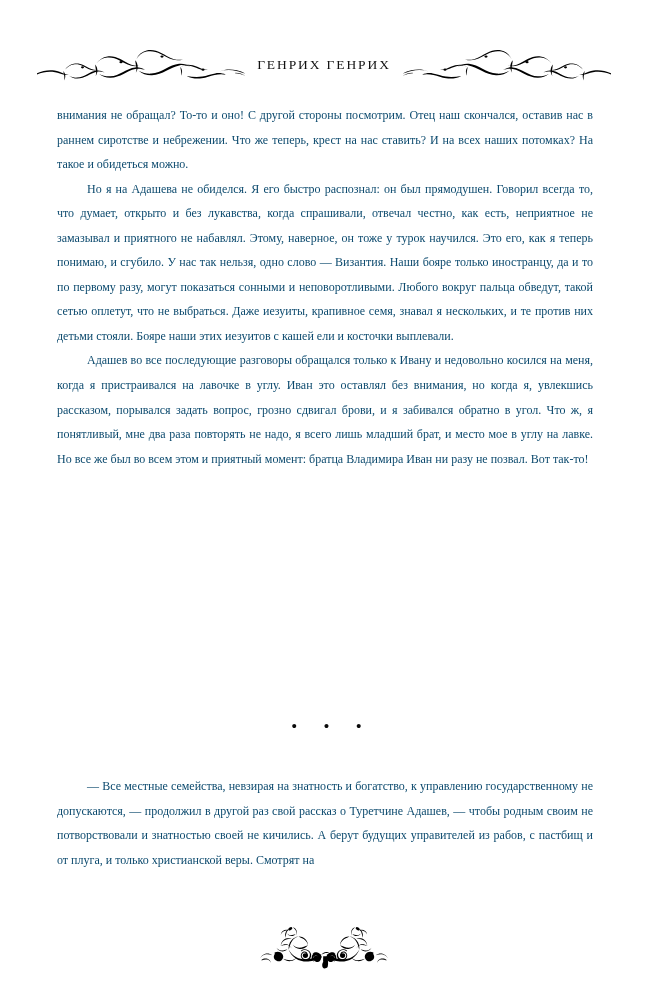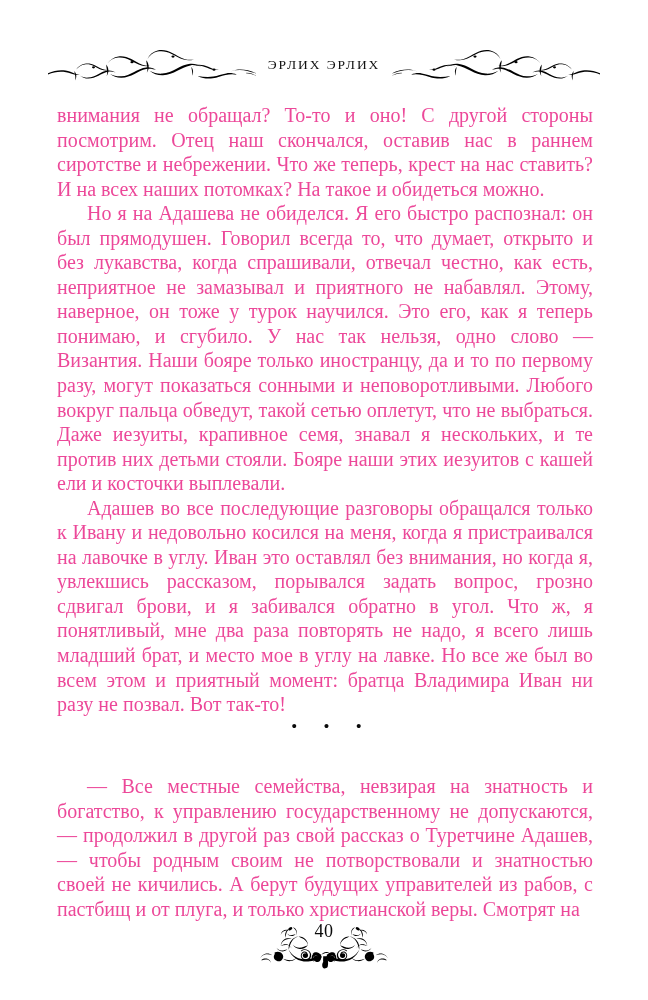--- a/index.html
+++ b/index.html
@@ -56,27 +56,27 @@
 
   
   .textblock {
     position: absolute;
     left: 57px;
     top: 103px;
     width: 536px;
   }
   .para {
     margin: 0;
-    font-size: 20px;
+    font-size: 12px;
     line-height: 24.55px;
     text-align: justify;
     text-indent: 30px;
     hyphens: manual;
     word-spacing: 0px;
-    color: #ec4899;
+    color: #0c4a6e;
   }
   .para.first { text-indent: 0; }
 
   
   .dot-sep {
     position: absolute;
     left: 0;
     top: 718px;
     width: 648px;
     text-align: center;
@@ -148,21 +148,21 @@
         <path d="M100.3 13.2c1.6 2 2.5 4.5 2.4 7.1-.1 2-.8 3.9-1.9 5.5.6-1.7.8-3.6.5-5.4-.3-2.5-1-4.8-1-7.2z"></path>
         <path d="M145.3 19.9c1.2 1.4 1.8 3.2 1.8 5 0 1.4-.4 2.7-1.1 3.9.3-1.2.4-2.5.2-3.7-.2-1.8-.7-3.5-.9-5.2z"></path>
         <ellipse cx="47.5" cy="20.3" rx="1.5" ry="1.1"></ellipse>
         <ellipse cx="86" cy="15.2" rx="1.6" ry="1.1"></ellipse>
         <ellipse cx="127" cy="9.6" rx="1.6" ry="1.1"></ellipse>
         <ellipse cx="168" cy="22.7" rx="1.5" ry="1.1"></ellipse>
         <path d="M200 26.3c3.5.3 6.9 1.1 10.1 2.5-2.8-2-6.1-3-9.6-3-.2.2-.4.4-.5.5z"></path>
       </g>
     </svg>
 
-    <div class="head-title">ЭРЛИХ ЭРЛИХ</div>
+    <div class="head-title">ГЕНРИХ ГЕНРИХ</div>
 
     <svg class="ribbon-orn right" viewBox="0 0 212 38" aria-hidden="true">
       <g fill="#000">
         <path d="M2 27.5c6-2.6 12-3.4 18-2.3 3.3.6 6.4 1.9 9.6 2.6 1.4.3 2.9.4 4.3.1-1.6-.2-3.2-.6-4.7-1.2-3.2-1.2-6.3-2.6-9.7-3.1-5.9-.9-11.8.3-17.5 2.6z"></path>
         <path d="M30.2 22.6c2.2-2.8 5.1-4.6 8.6-5.1 3.1-.5 6.1.2 8.9 1.5 2.6 1.2 5 2.8 7.7 3.7 2.4.8 5 1 7.4.3-2.2.2-4.4-.2-6.4-1-2.7-1-5.1-2.6-7.7-3.8-3.1-1.4-6.5-2.1-9.9-1.4-3.9.8-7 3.1-8.6 5.8z"></path>
         <path d="M33.6 28.5c2.5 2.1 5.5 3.1 8.7 3.1 3.6 0 7-1.2 10.2-2.8 3-1.5 5.9-3.3 9.2-4 2.7-.6 5.5-.3 8 .8-2.3-1.6-5.1-2.3-7.9-2-3.5.3-6.6 2-9.6 3.6-3.2 1.7-6.5 3.2-10.1 3.4-2.9.2-5.8-.5-8.5-2.1z"></path>
         <path d="M61.4 16.4c2.8-3.4 6.6-5.5 11-5.9 4.3-.4 8.4 1 12.2 2.9 3.6 1.8 7 4 10.9 5.1 3.1.9 6.3 1 9.4.1-2.9.4-5.9.1-8.6-.9-3.9-1.4-7.3-3.8-11-5.7-4-2-8.4-3.3-12.9-2.6-4.6.7-8.6 3.3-11 7z"></path>
         <path d="M63.9 26.7c3.3 2.8 7.3 4.1 11.6 4 4.6-.1 8.9-1.8 13-3.8 3.8-1.9 7.5-4.1 11.7-4.9 3.4-.7 6.9-.3 10 1.2-2.9-2.2-6.5-3.1-10-2.8-4.4.4-8.3 2.5-12.1 4.5-4.1 2.1-8.3 4.1-12.9 4.4-3.8.3-7.5-.6-11.3-2.6z"></path>
         <path d="M101.4 12.3c2.1-4 5.7-6.7 10.1-7.7 4.9-1.1 9.7.2 14.1 2.3 4 1.9 7.7 4.5 12 5.7 3.4 1 6.9 1 10.3-.1-3.2.6-6.5.4-9.6-.6-4.3-1.4-8-4-12.1-6-4.6-2.3-9.6-3.6-14.6-2.4-4.6 1.1-8.3 4.1-10.2 8.8z"></path>
         <path d="M103.6 23.7c3.8 3.3 8.4 4.7 13.4 4.5 5.1-.2 9.8-2.1 14.3-4.4 4.2-2.1 8.3-4.6 13-5.4 3.8-.7 7.6-.2 11 1.5-3.2-2.5-7.2-3.5-11.2-3.1-4.9.5-9.3 2.8-13.6 5-4.5 2.3-9.1 4.5-14.2 4.8-4.3.3-8.5-.7-12.7-2.9z"></path>
@@ -248,16 +248,15 @@
 
         <ellipse cx="48.4" cy="41.6" rx="2.6" ry="2.4"></ellipse>
         <ellipse cx="85.6" cy="41.6" rx="2.6" ry="2.4"></ellipse>
         <ellipse cx="59.9" cy="44.3" rx="2.2" ry="2.1"></ellipse>
         <ellipse cx="74.1" cy="44.3" rx="2.2" ry="2.1"></ellipse>
         <ellipse cx="21.3" cy="43.4" rx="2.3" ry="2.2"></ellipse>
         <ellipse cx="112.7" cy="43.4" rx="2.3" ry="2.2"></ellipse>
       </g>
     </svg>
 
-    <div class="folio">40</div>
   </div>
 
 </div>
 
 </body></html>

